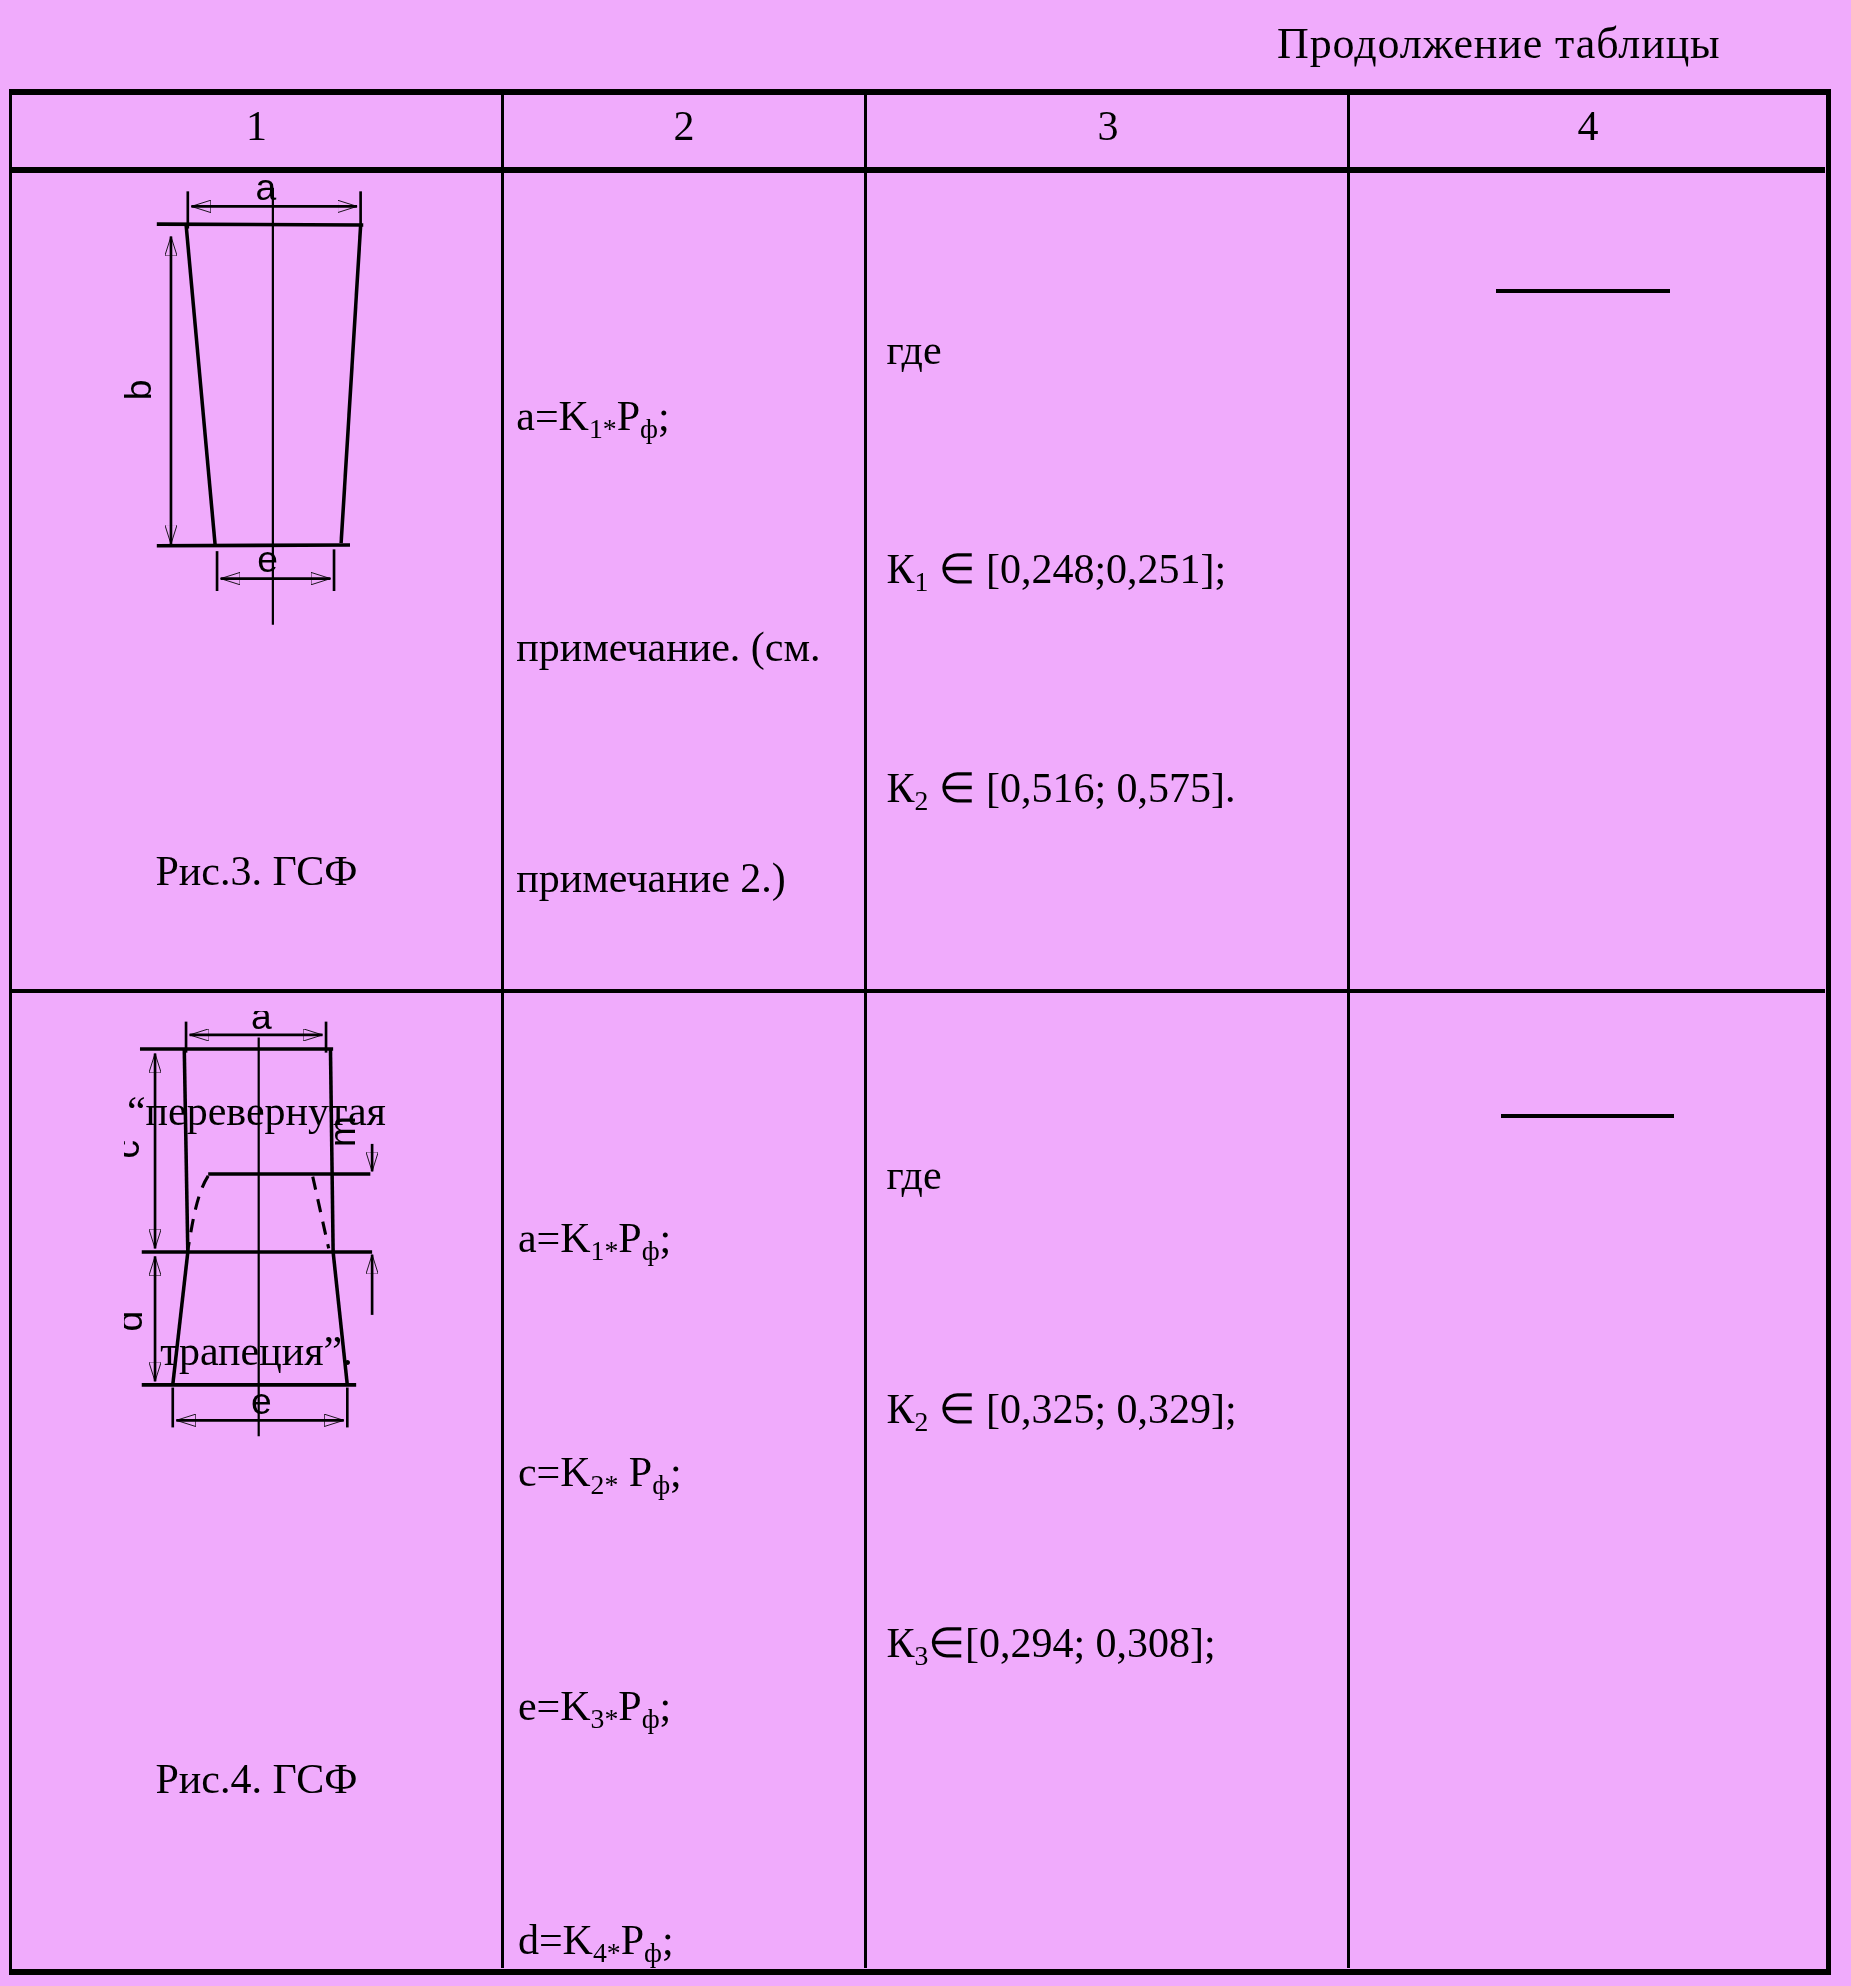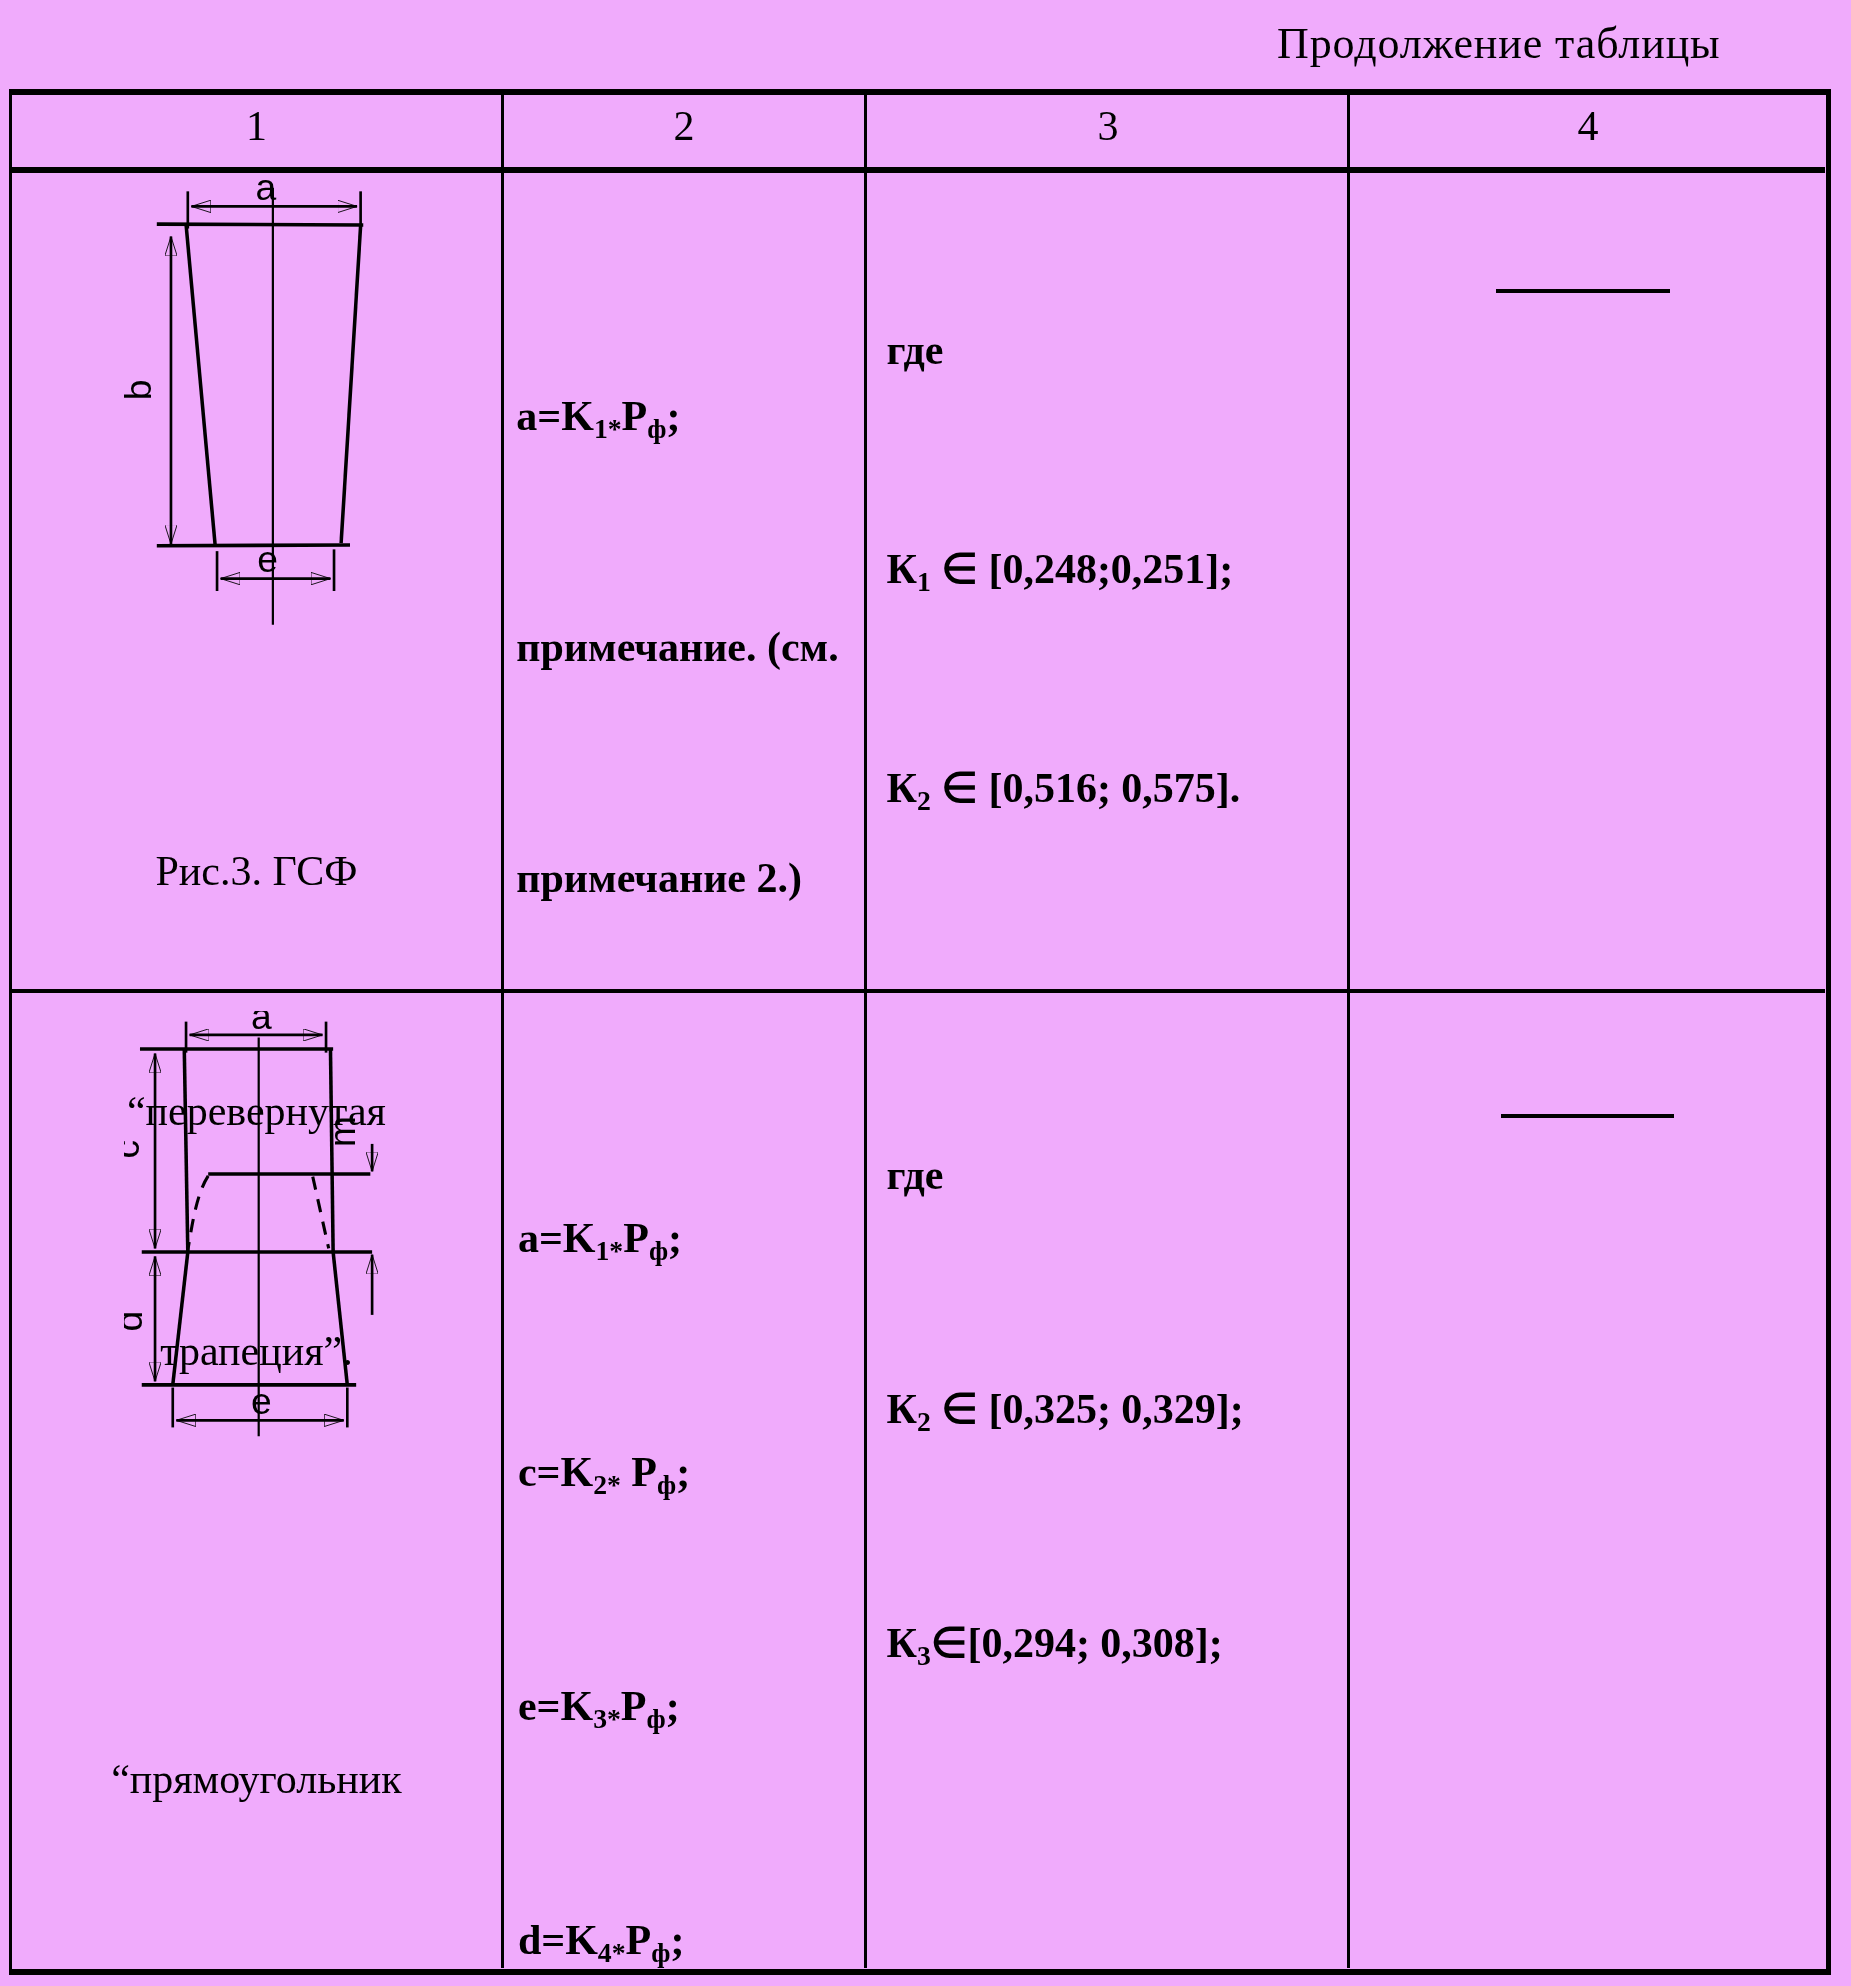--- a/index.html
+++ b/index.html
@@ -14,21 +14,21 @@
   .v1{left:489px}.v2{left:852px}.v3{left:1335px}
   .hsep{position:absolute;left:0;width:1813px;background:#000;}
   .h1{top:72px;height:6.2px}.h2{top:894px;height:4.4px}
   .hcell{position:absolute;top:7px;height:65px;text-align:center;font-size:42px;}
   .hc1{left:0;width:489px}.hc2{left:492px;width:360px}
   .hc3{left:856px;width:480px}.hc4{left:1339px;width:474px}
   .cell{position:absolute;}
   .r1{top:78px;height:816px}.r2{top:898px;height:975px}
   .c1{left:0;width:489px}.c2{left:492px;width:408px}
   .c3{left:856px;width:480px}.c4{left:1339px;width:474px}
-  .txt{position:absolute;font-size:42px;white-space:pre;font-weight:bold;}
+  .txt{position:absolute;font-size:42px;white-space:pre;}
   .lh87{line-height:77px}.lh88{line-height:78px}.lh82{line-height:73px}
   .caption{position:absolute;left:0;width:100%;text-align:center;
            font-size:42px;line-height:80px;white-space:pre;}
   sub,sup{font-size:0.66em;line-height:0;}
   sub{vertical-align:-0.28em}
   sup{vertical-align:0.55em}
   .dash{position:absolute;height:3.5px;background:#000;}
   .fig{position:absolute;}
   .fig line,.fig path{stroke:#000;fill:none;}
   .shape{stroke-width:4px}
@@ -134,20 +134,21 @@
         <text transform="rotate(-90 20 350)" x="20" y="350" text-anchor="middle">d</text>
         <line class="dim" x1="280" y1="150" x2="280" y2="181" marker-end="url(#ah2)"></line>
         <line class="dim" x1="280" y1="275" x2="280" y2="343" marker-start="url(#ah2)"></line>
         <text transform="rotate(-90 261 136)" x="261" y="136" text-anchor="middle">m</text>
         <line class="dim" x1="55" y1="425" x2="55" y2="470"></line>
         <line class="dim" x1="252" y1="425" x2="252" y2="470"></line>
         <line class="dim" x1="59" y1="462" x2="248" y2="462" marker-start="url(#ah2)" marker-end="url(#ah2)"></line>
         <text x="155" y="455" text-anchor="middle">e</text>
       </svg>
       <div class="caption" style="top:586px">
+        <div>Рис.4. ГСФ</div>
         <div>“прямоугольник</div>
         
         
       </div>
     </div>
 
     <div class="cell r2 c2">
       <div class="txt lh88" style="left:14px;top:50px">
         <div>a=K<sub>1*</sub>P<sub>ф</sub>;</div>
         <div>c=K<sub>2*</sub> P<sub>ф</sub>;</div>

